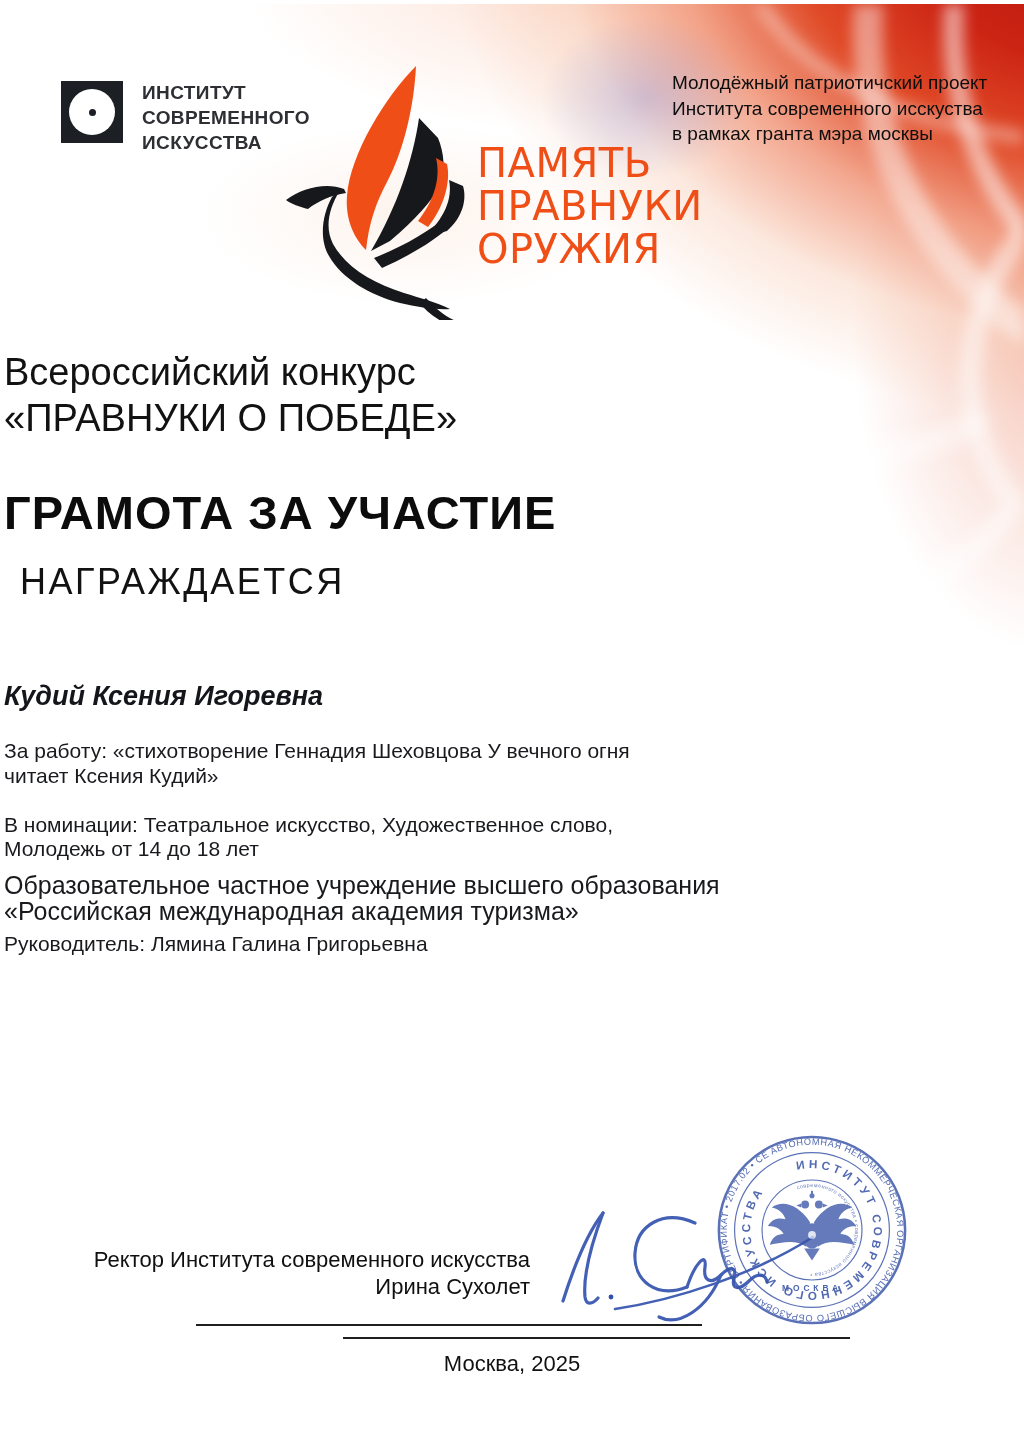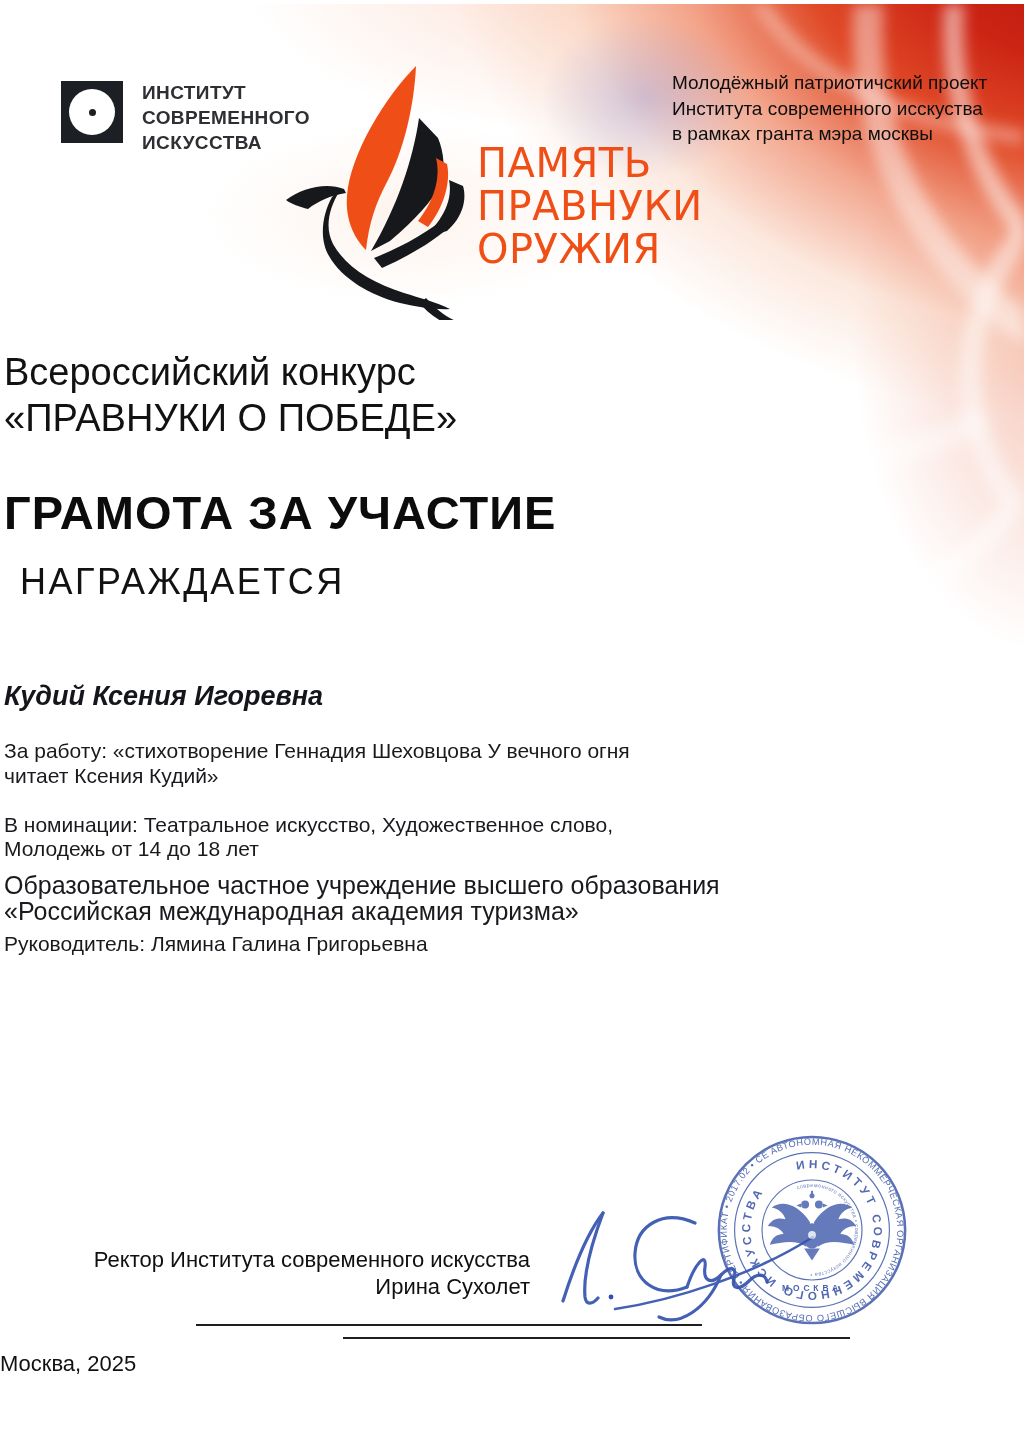--- a/index.html
+++ b/index.html
@@ -33,21 +33,21 @@
   .body-sm{font-size:21px;line-height:25px;color:#191a1e;}
   .body-md{font-size:25px;line-height:26px;color:#191a1e;}
   
   .rector{position:absolute;left:60px;top:1242px;width:470px;text-align:right;
           font-size:22px;line-height:27px;color:#101010;}
   .sig{position:absolute;left:545px;top:1175px;width:280px;height:160px;}
   .seal{position:absolute;left:714px;top:1128px;width:196px;height:196px;opacity:.92;}
   .rule{position:absolute;height:2px;background:#1f1f1f;}
   .rule1{left:196px;top:1320px;width:506px;}
   .rule2{left:343px;top:1333px;width:507px;}
-  .city{position:absolute;left:0;top:1347px;width:1024px;text-align:left;font-size:22px;color:#111;}
+  .city{position:absolute;left:0;top:1347px;width:1024px;text-align:center;font-size:22px;color:#111;}
 </style>
 </head>
 <body>
 
 <div id="page">
 
   <div class="bg-grad"></div>
   <svg class="swirls" viewBox="0 0 480 640">
     <path d="M330,-40 C300,120 380,260 490,330" fill="none" stroke="#ffffff" stroke-width="30" stroke-linecap="round" opacity="0.50"></path>
     <path d="M420,-60 C380,100 460,230 530,270" fill="none" stroke="#ffffff" stroke-width="20" stroke-linecap="round" opacity="0.60"></path>

